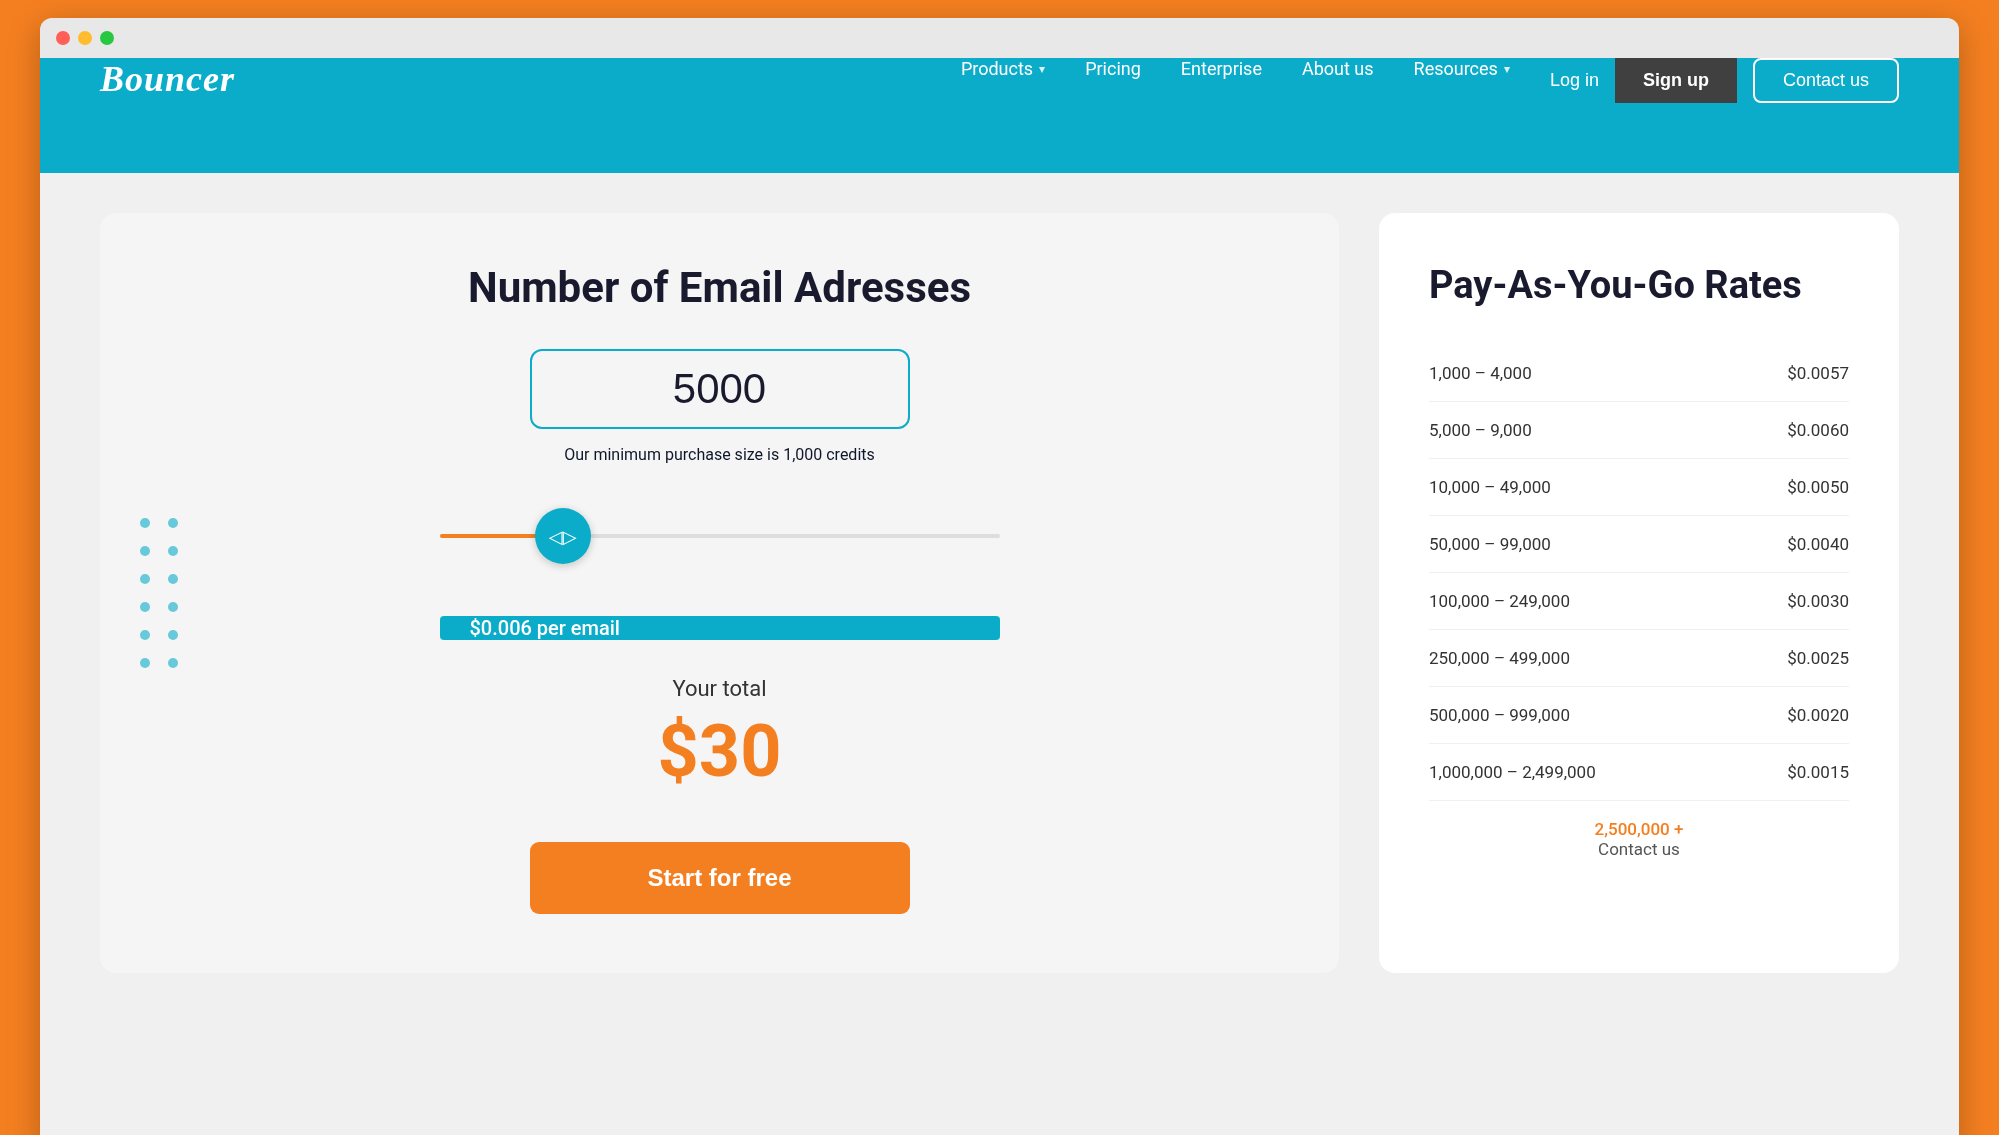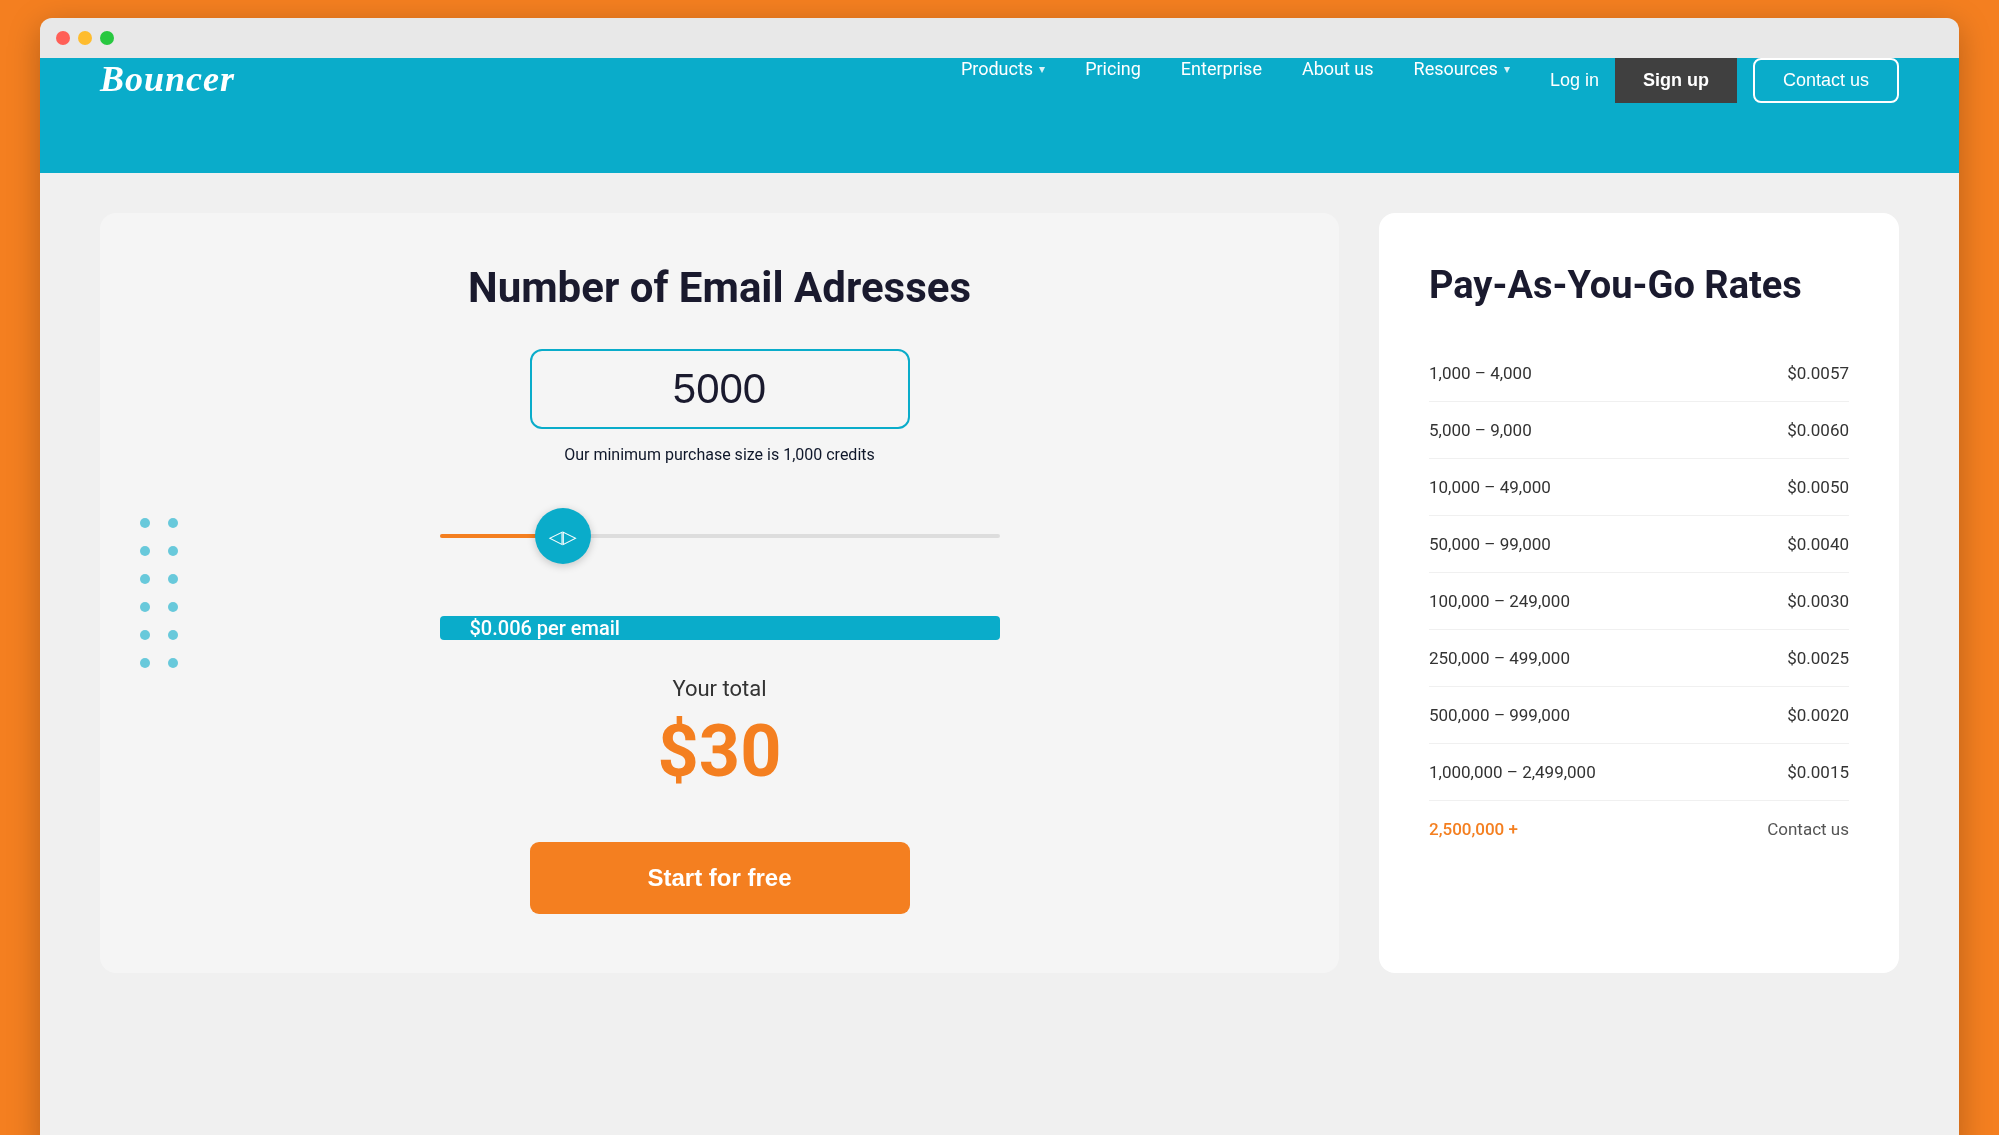--- a/index.html
+++ b/index.html
@@ -300,20 +300,21 @@
 
     .rates-row {
       display: flex;
       justify-content: space-between;
       align-items: center;
       padding: 18px 0;
       border-bottom: 1px solid #f0f0f0;
     }
     .rates-row:last-child {
       border-bottom: none;
+      flex-direction: column;
     }
     .rates-range {
       font-size: 17px;
       color: #333;
     }
     .rates-range.highlight {
       color: #F47F20;
       font-weight: 500;
     }
     .rates-price {

